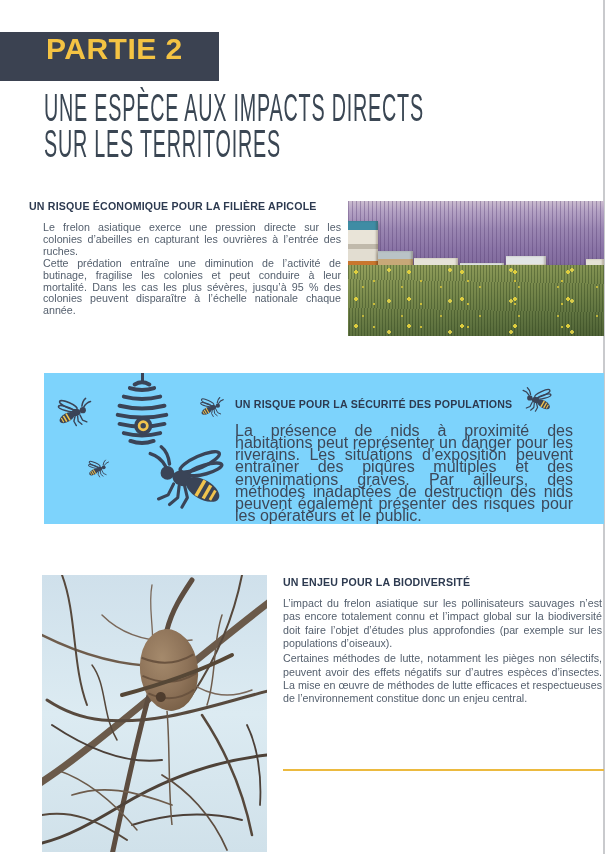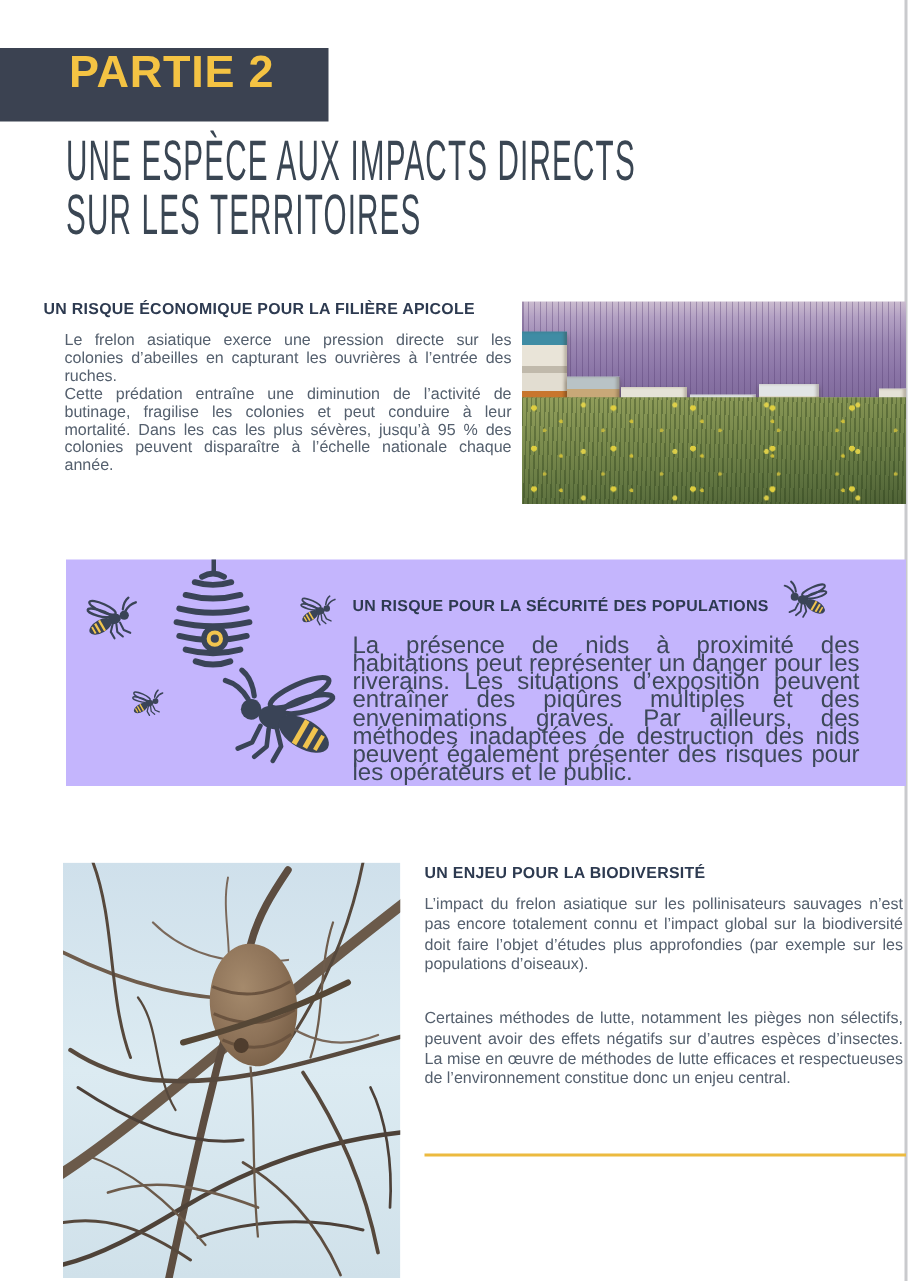--- a/index.html
+++ b/index.html
@@ -35,32 +35,32 @@
        radial-gradient(circle 3px at 8px 7px,rgba(228,210,62,.95) 60%,transparent 70%),
        radial-gradient(circle 2px at 26px 16px,rgba(214,196,55,.9) 60%,transparent 70%),
        radial-gradient(circle 2.6px at 41px 5px,rgba(232,215,74,.9) 60%,transparent 70%),
        radial-gradient(circle 2px at 15px 22px,rgba(205,190,60,.85) 60%,transparent 70%),
        repeating-linear-gradient(92deg,rgba(35,55,20,.35) 0 1px,transparent 1px 3px),
        linear-gradient(175deg,#93a05c 0%,#78894c 40%,#5f7340 75%,#4f6236 100%);
      background-size:53px 27px,47px 23px,61px 31px,39px 29px,auto,auto;}
   .hive{position:absolute;box-shadow:inset -2px 0 2px rgba(60,40,20,.25),0 2px 3px rgba(40,30,10,.35);}
 
   
-  .yellow-box{position:absolute;left:44px;top:373px;width:560px;height:151px;background:#c4b5fd;}
+  .yellow-box{position:absolute;left:44px;top:373px;width:560px;height:151px;background:#7dd3fc;}
   .yellow-box .string{position:absolute;left:97px;top:0;width:2.5px;height:9px;background:#3a4457;}
   .yb-head{left:191px;top:25px;position:absolute;margin:0;font-size:10.6px;font-weight:bold;
            color:#2d3a50;letter-spacing:.2px;white-space:nowrap;}
   .yb-body{left:191px;top:52px;width:338px;line-height:12.15px;color:#3d4859;position:absolute;
            font-size:16px;text-align:justify;margin:0;}
   .icon-abs{position:absolute;}
   .mirror{transform:scaleX(-1);}
 
   
   .biodiv-col{left:283px;top:597px;width:319px;line-height:13.35px;}
-  .biodiv-col .p2{margin-top:23px;}
+  .biodiv-col .p2{margin-top:2px;}
   .rule-yellow{position:absolute;left:283px;top:769px;width:321px;height:2px;background:#ecba3f;}
 
   
   .photo-nest{position:absolute;left:42px;top:575px;width:225px;height:277px;overflow:hidden;}
 </style>
 </head>
 <body>
 
 <svg width="0" height="0" style="position:absolute" aria-hidden="true">
   <defs>

